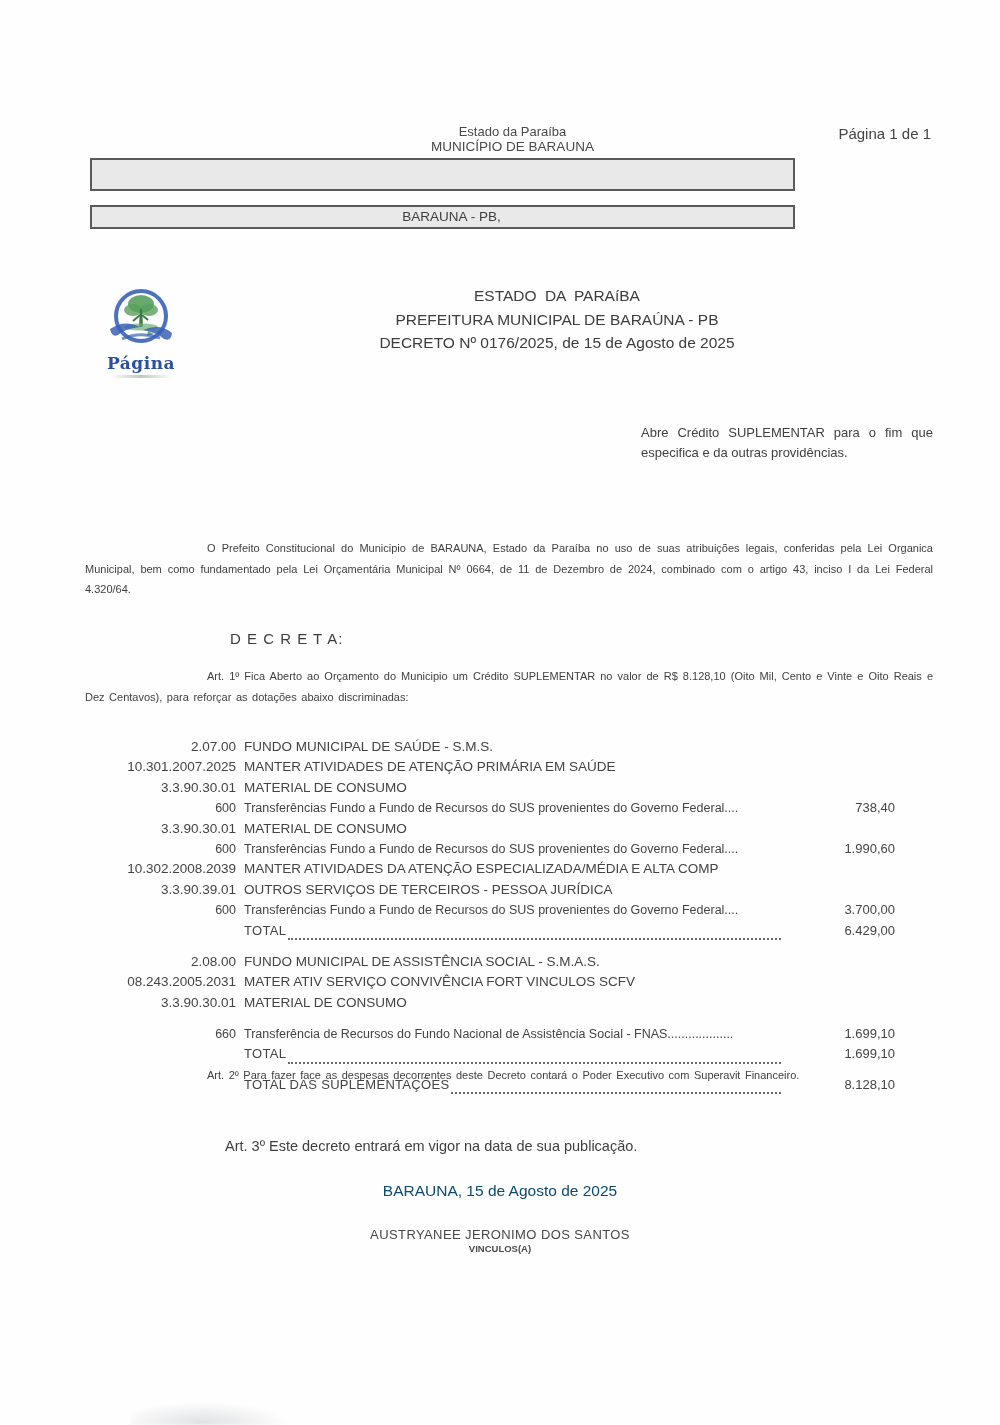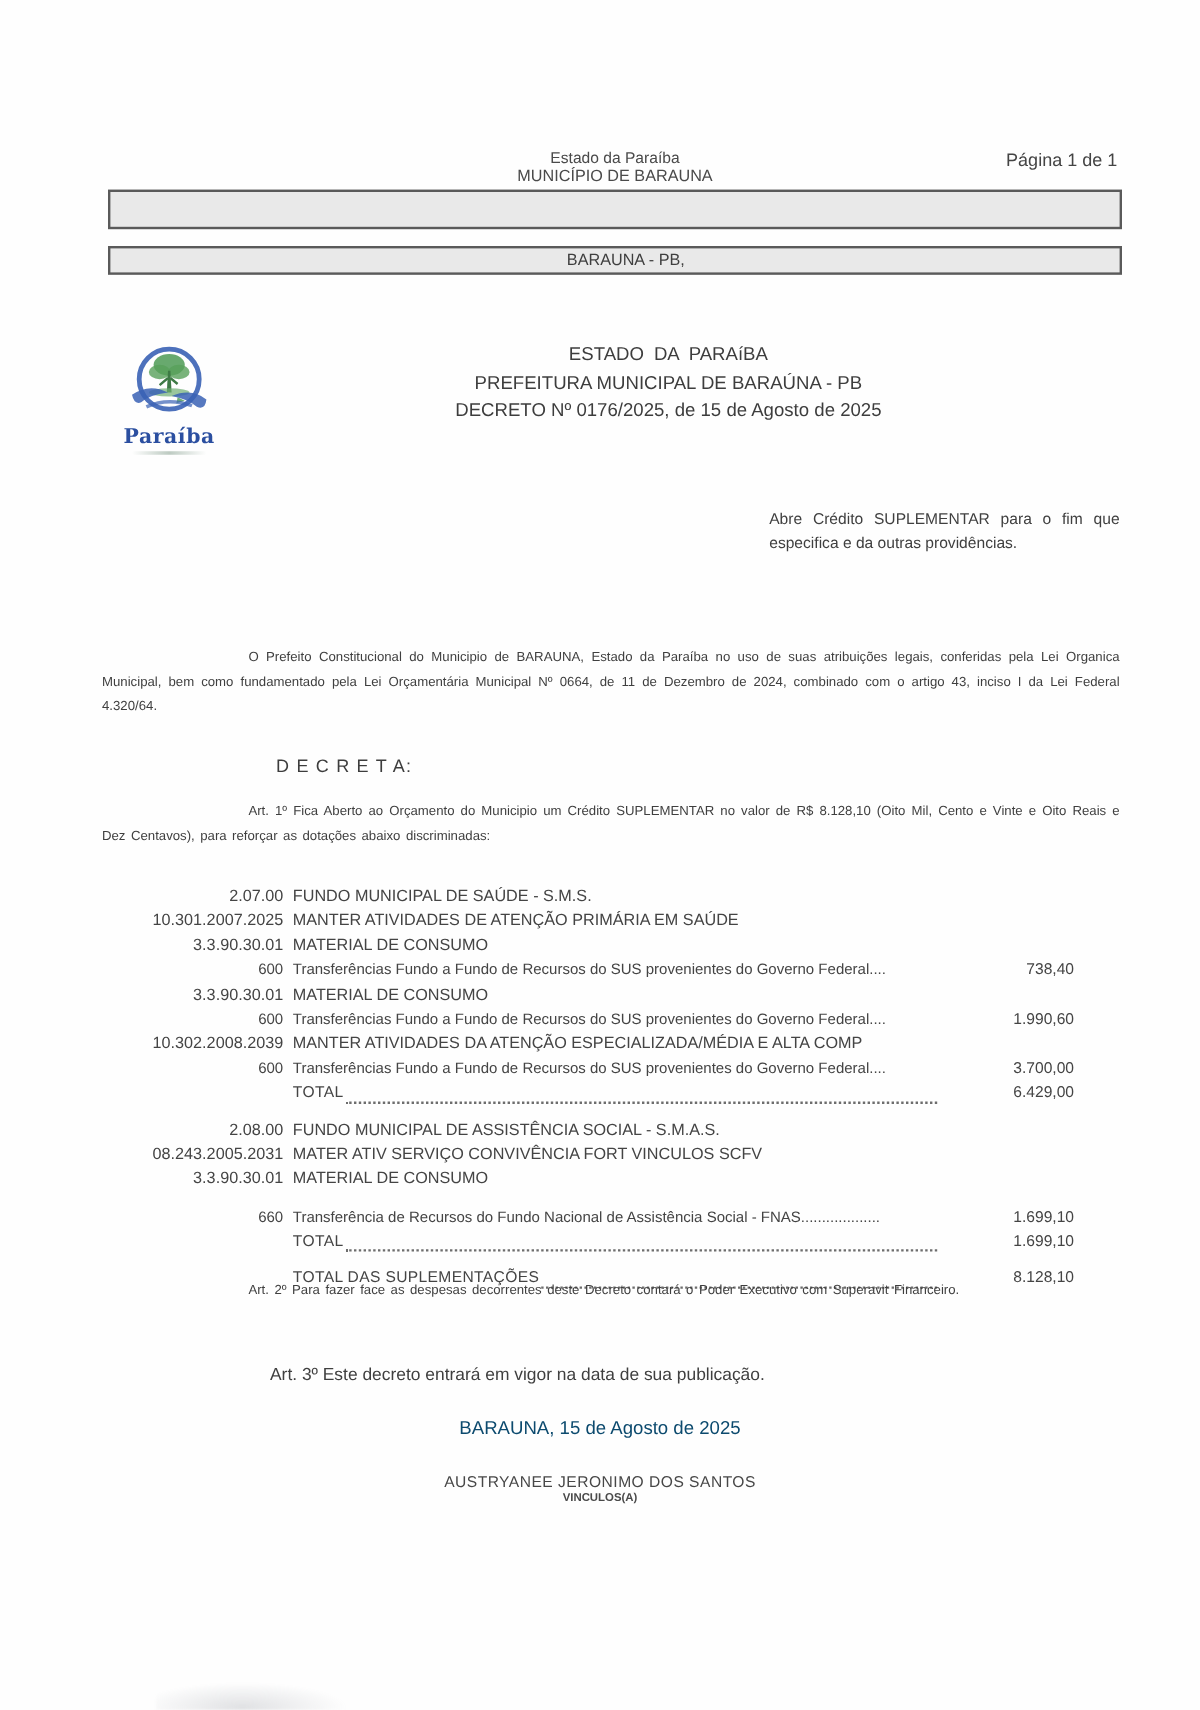--- a/index.html
+++ b/index.html
@@ -18,21 +18,21 @@
   .hdr-office {
     position:absolute; left:90px; top:124px; width:845px;
     text-align:center; line-height:15px; font-size:13px; color:#4a4a4a;
   }
   .hdr-office .l2 { font-size:13.5px; }
   .page-label {
     position:absolute; top:125px; right:69px;
     font-size:15px; color:#444;
   }
   .graybar {
-    position:absolute; left:90px; width:845px;
+    position:absolute; left:90px; width:705px;
     background:#e9e9e9;
     border:2px solid #5a5a5a;
     padding-left:18px;
   }
   .bar1 { top:158px; height:33px; }
   .bar2 { top:205px; height:24px; text-align:center;
           font-size:13.5px; line-height:20px; color:#3f3f3f; }
   
   .logo { position:absolute; left:95px; top:287px; width:92px; text-align:center; }
   .logo-caption {
@@ -131,21 +131,21 @@
       <path d="M38 22 L37 40 L41 40 L40 22 Z" fill="#3e7a45"></path>
       <path d="M38 28 L31 34 M40 28 L46 33" stroke="#3e7a45" stroke-width="2" fill="none"></path>
 
       <ellipse cx="39" cy="40" rx="17" ry="3.5" fill="#6fae74" opacity="0.7"></ellipse>
       <path d="M46 44 l6 3 l-7 2 z" fill="#4d9a55" opacity="0.8"></path>
 
       <path d="M8 42 q14 -10 30 -2 q-16 2 -22 8 q-6 3 -8 -6 z" fill="#3a62b5" opacity="0.85"></path>
       <path d="M70 46 q-12 -10 -29 -3 q15 3 21 9 q7 3 8 -6 z" fill="#3a62b5" opacity="0.85"></path>
       <path d="M20 52 q18 -8 38 -1" stroke="#3a62b5" stroke-width="3" fill="none" opacity="0.7"></path>
     </svg>
-    <div class="logo-caption">Paraíba</div>
+    <div class="logo-caption">Página</div>
     <div class="logo-motto-line"></div>
   </div>
 
   <div class="title-block">
     <div class="t1">ESTADO DA PARAíBA</div>
     <div class="t2">PREFEITURA MUNICIPAL DE BARAÚNA - PB</div>
     <div class="t3">DECRETO Nº 0176/2025, de 15 de Agosto de 2025</div>
   </div>
 
   <div class="epigraph">Abre Crédito SUPLEMENTAR para o fim que especifica e da outras providências.</div>
@@ -199,20 +199,26 @@
       <span class="tval">1.990,60</span>
     </div>
 
     <div class="trow t-activity">
       <span class="tcode">10.302.2008.2039</span>
       <span class="tdesc">MANTER ATIVIDADES DA ATENÇÃO ESPECIALIZADA/MÉDIA E ALTA COMP</span>
 
       <span class="tval"></span>
     </div>
 
+    <div class="trow t-element">
+      <span class="tcode">3.3.90.39.01</span>
+      <span class="tdesc">OUTROS SERVIÇOS DE TERCEIROS - PESSOA JURÍDICA</span>
+
+      <span class="tval"></span>
+    </div>
 
     <div class="trow t-detail">
       <span class="tcode">600</span>
       <span class="tdesc">Transferências Fundo a Fundo de Recursos do SUS provenientes do Governo Federal....</span>
 
       <span class="tval">3.700,00</span>
     </div>
 
     <div class="trow t-total">
       <span class="tcode"></span>

